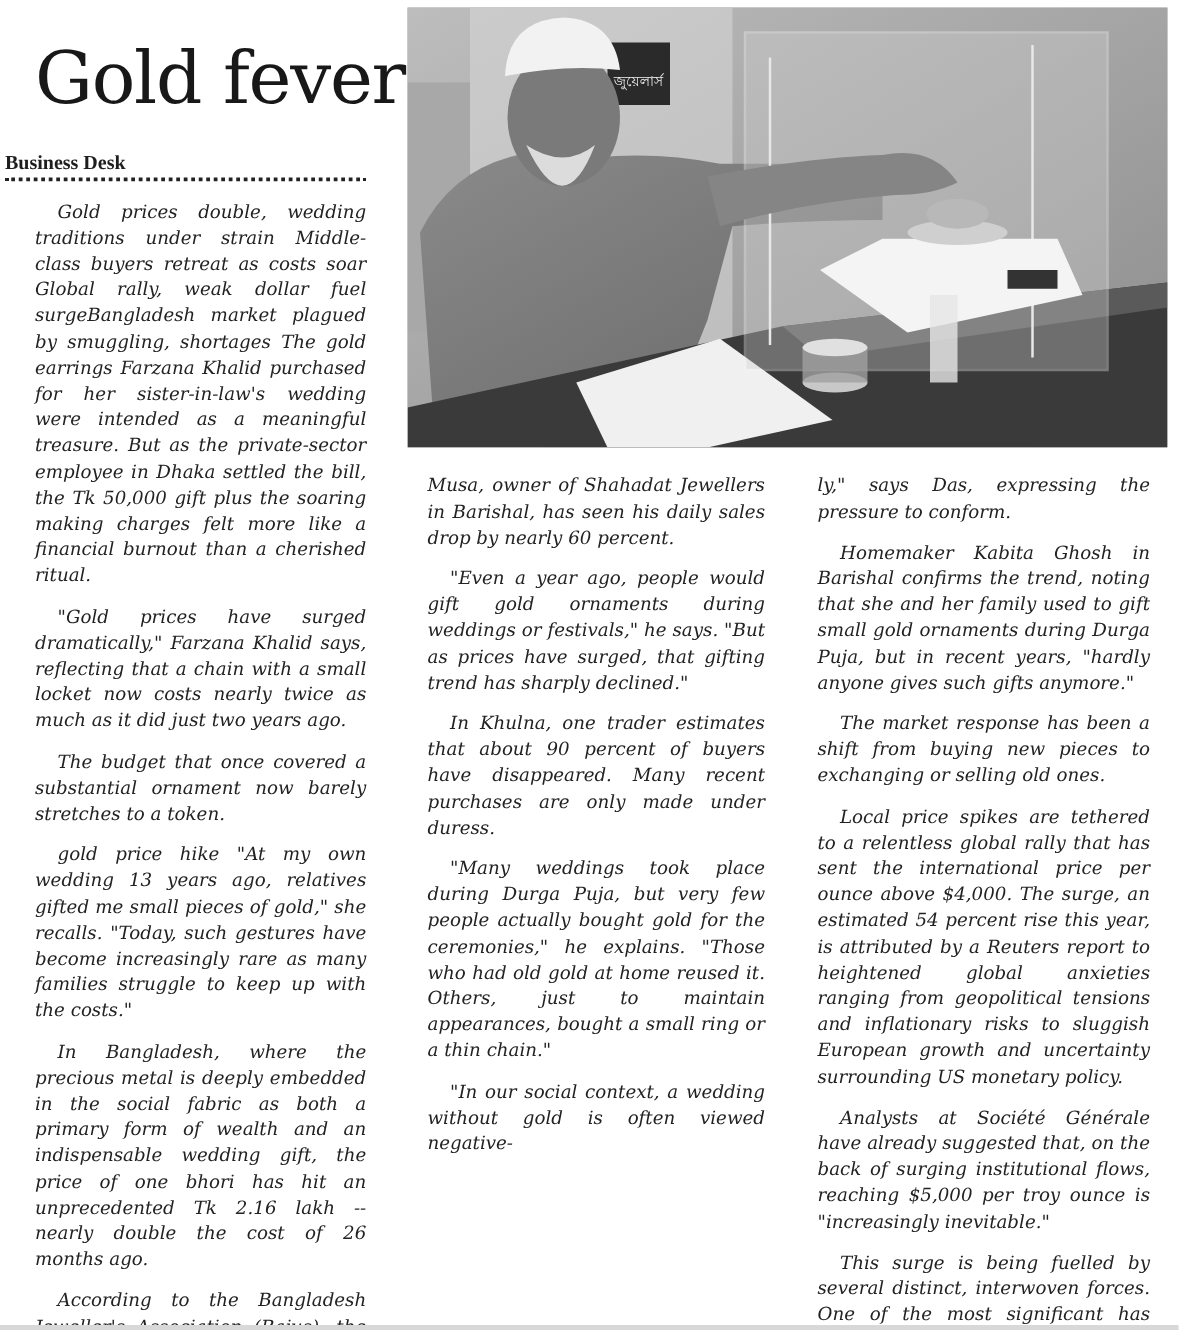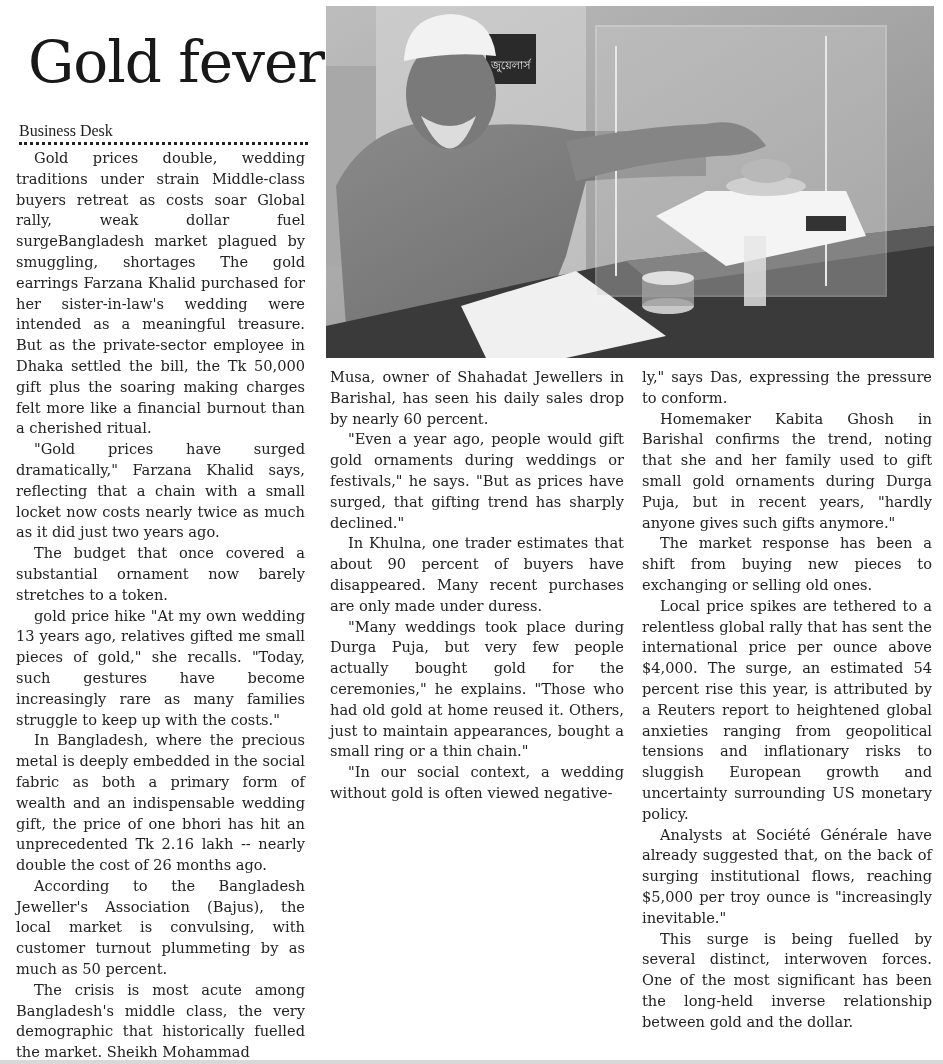--- a/index.html
+++ b/index.html
@@ -1,20 +1,20 @@
 <!DOCTYPE html>
 <html><head>
 <meta charset="utf-8">
 <style>
   html, body { margin:0; padding:0; background:#ffffff; }
   body { width:943px; height:1064px; position:relative; overflow:hidden; color:#1e1e1e; }
   .headline { position:absolute; left:16px; top:14px; font-family:"DejaVu Serif", serif; font-size:58px; line-height:72px; font-weight:normal; letter-spacing:-1px; color:#181818; margin:12px; }
-  .byline { position:absolute; left:19px; top:122px; width:289px; font-family:"Liberation Serif", serif; font-weight:normal; font-size:16px; line-height:18px; padding-bottom:2px; border-bottom:3px dotted #222; }
+  .byline { position:absolute; left:4px; top:122px; width:289px; font-family:"Liberation Serif", serif; font-weight:bold; font-size:16px; line-height:18px; padding-bottom:2px; border-bottom:3px dotted #222; }
   .col { position:absolute; font-family:"DejaVu Serif", serif; font-size:14.6px; line-height:20.8px; text-align:justify; color:#222; }
-  .col p { margin:0; text-indent:18px; }
+  .col p { margin:12px; text-indent:18px;font-style:italic; }
   .col p.noindent { text-indent:0; }
   .col1 { left:16px; top:148px; width:289px; }
   .col2 { left:330px; top:367px; width:294px; }
   .col3 { left:642px; top:367px; width:290px; }
   .photo { position:absolute; left:326px; top:6px; width:608px; height:352px; overflow:hidden; background:#9a9a9a; }
   .photo svg { display:block; }
   .bottom-bar { position:absolute; left:0; top:1060px; width:943px; height:4px; background:#d8d8d8; }
 </style>
 </head>
 <body>

